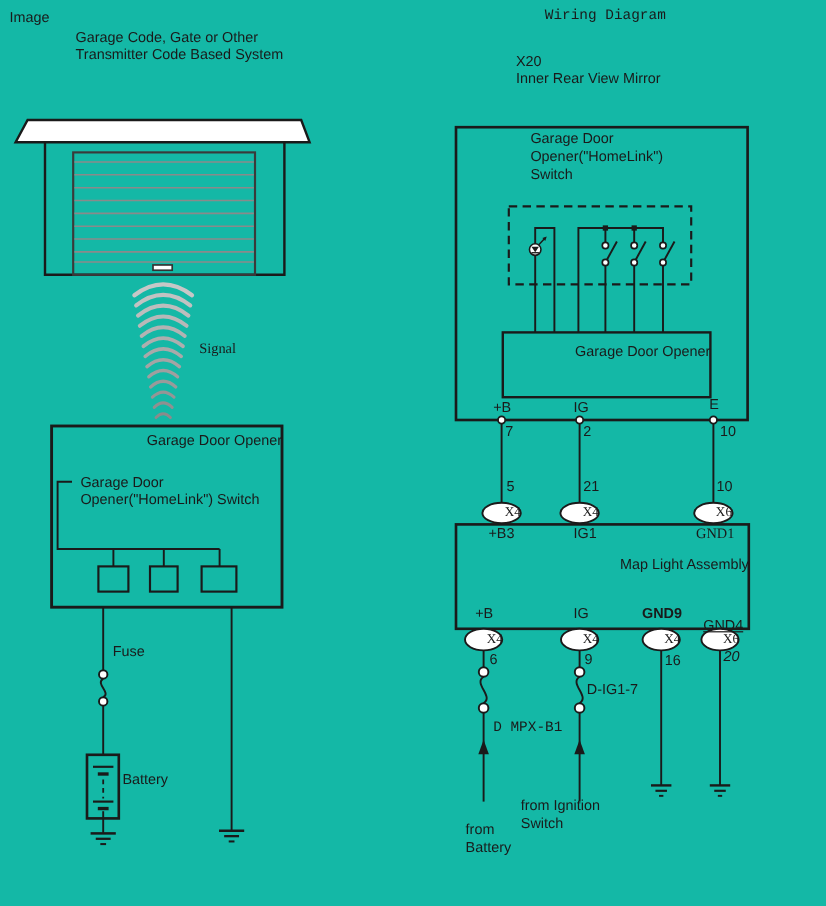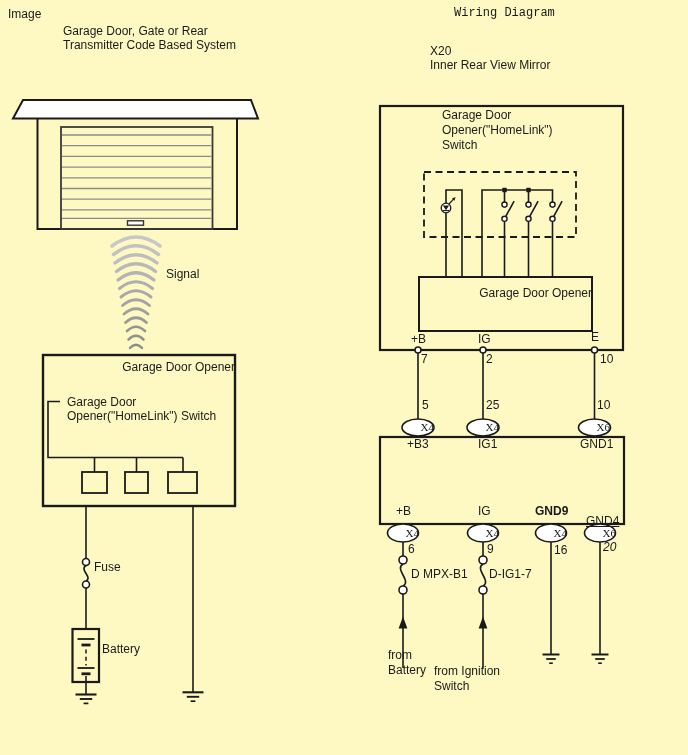--- a/index.html
+++ b/index.html
@@ -1,16 +1,16 @@
 <!DOCTYPE html>
 <html><head>
 <meta charset="utf-8">
 <style>
   html,body{margin:0;padding:0;background:#fff;}
-  #stage{position:relative;width:688px;height:755px;background:#fef9c3;overflow:hidden;
+  #stage{position:relative;width:688px;height:755px;background:#14b8a6;overflow:hidden;
          font-family:"Liberation Sans","DejaVu Sans",sans-serif;color:#1a1a1a;}
   #art{position:absolute;left:0;top:0;}
   .lbl{position:absolute;font-size:12px;line-height:13.5px;white-space:pre-line;color:#1a1a1a;}
   .c{text-align:right;}
   .lh15{line-height:15px;}
   .s11{font-size:11px;line-height:11px;font-family:Liberation Serif, serif;}
 </style>
 </head>
 <body>
 
@@ -175,67 +175,68 @@
       <g>
         <path d="M591.5,654.5 H608.5" stroke-width="2"></path>
         <path d="M595.2,659 H604.8" stroke-width="1.8"></path>
         <path d="M598.2,663.2 H601.8" stroke-width="1.6"></path>
       </g>
     </g>
   </g>
 </svg>
 
 <span class="lbl" style="left:8px;top:8px;">Image</span>
-<span class="lbl" style="left:63px;top:25px;">Garage Door, Gate or Rear
+<span class="lbl" style="left:63px;top:25px;">Garage Code, Gate or Other
 Transmitter Code Based System</span>
-<span class="lbl" style="left:166px;top:268px;">Signal</span>
+<span class="lbl" style="left:166px;top:284px;font-family:Liberation Serif, serif;">Signal</span>
 <span class="lbl c" style="left:43px;top:361px;width:192px;">Garage Door Opener</span>
 <span class="lbl" style="left:67px;top:396px;">Garage Door
 Opener("HomeLink") Switch</span>
-<span class="lbl" style="left:94px;top:561px;">Fuse</span>
+<span class="lbl" style="left:94px;top:537px;">Fuse</span>
 <span class="lbl" style="left:102px;top:643px;">Battery</span>
 
 <span class="lbl" style="left:454px;top:7px;font-family:Liberation Mono, monospace;">Wiring Diagram</span>
 <span class="lbl" style="left:430px;top:45px;">X20</span>
 <span class="lbl" style="left:430px;top:59px;">Inner Rear View Mirror</span>
 <span class="lbl lh15" style="left:442px;top:108px;">Garage Door
 Opener("HomeLink")
 Switch</span>
 <span class="lbl c" style="left:419px;top:287px;width:173px;">Garage Door Opener</span>
 
 <span class="lbl" style="left:411px;top:333px;">+B</span>
 <span class="lbl" style="left:478px;top:333px;">IG</span>
 <span class="lbl" style="left:591px;top:331px;">E</span>
 <span class="lbl" style="left:421px;top:353px;">7</span>
 <span class="lbl" style="left:486px;top:353px;">2</span>
 <span class="lbl" style="left:600px;top:353px;">10</span>
 
 <span class="lbl" style="left:422px;top:399px;">5</span>
-<span class="lbl" style="left:486px;top:399px;">25</span>
+<span class="lbl" style="left:486px;top:399px;">21</span>
 <span class="lbl" style="left:597px;top:399px;">10</span>
 <span class="lbl c s11" style="left:402px;top:422px;width:32px;">X4</span>
 <span class="lbl c s11" style="left:467px;top:422px;width:32px;">X4</span>
 <span class="lbl c s11" style="left:578px;top:422px;width:32px;">X6</span>
 <span class="lbl" style="left:407px;top:438px;">+B3</span>
 <span class="lbl" style="left:478px;top:438px;">IG1</span>
-<span class="lbl" style="left:580px;top:438px;">GND1</span>
-
+<span class="lbl" style="left:580px;top:438px;font-family:Liberation Serif, serif;">GND1</span>
+
+<span class="lbl c" style="left:380px;top:464px;width:244px;">Map Light Assembly</span>
 
 <span class="lbl" style="left:396px;top:505px;">+B</span>
 <span class="lbl" style="left:478px;top:505px;">IG</span>
 <span class="lbl" style="left:535px;top:505px;font-weight:bold;">GND9</span>
 <span class="lbl" style="left:586px;top:515px;text-decoration:underline;">GND4</span>
 <span class="lbl c s11" style="left:387px;top:528px;width:32px;">X4</span>
 <span class="lbl c s11" style="left:467px;top:528px;width:32px;">X4</span>
 <span class="lbl c s11" style="left:535px;top:528px;width:32px;">X4</span>
 <span class="lbl c s11" style="left:584px;top:528px;width:32px;">X6</span>
 <span class="lbl" style="left:408px;top:543px;">6</span>
 <span class="lbl" style="left:487px;top:543px;">9</span>
 <span class="lbl" style="left:554px;top:544px;">16</span>
 <span class="lbl" style="left:603px;top:541px;font-style:italic;">20</span>
-<span class="lbl" style="left:411px;top:568px;">D MPX-B1</span>
+<span class="lbl" style="left:411px;top:600px;font-family:Liberation Mono, monospace;">D MPX-B1</span>
 <span class="lbl" style="left:489px;top:568px;">D-IG1-7</span>
-<span class="lbl lh15" style="left:388px;top:648px;">from
+<span class="lbl lh15" style="left:388px;top:684px;">from
 Battery</span>
 <span class="lbl lh15" style="left:434px;top:664px;">from Ignition
 Switch</span>
 
 </div>
 
 </body></html>

